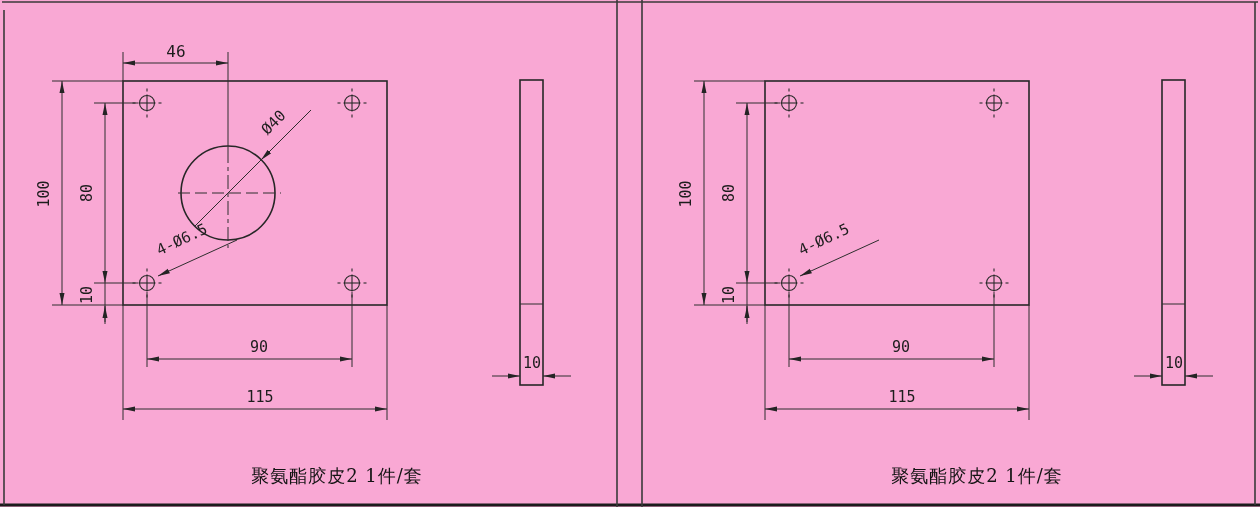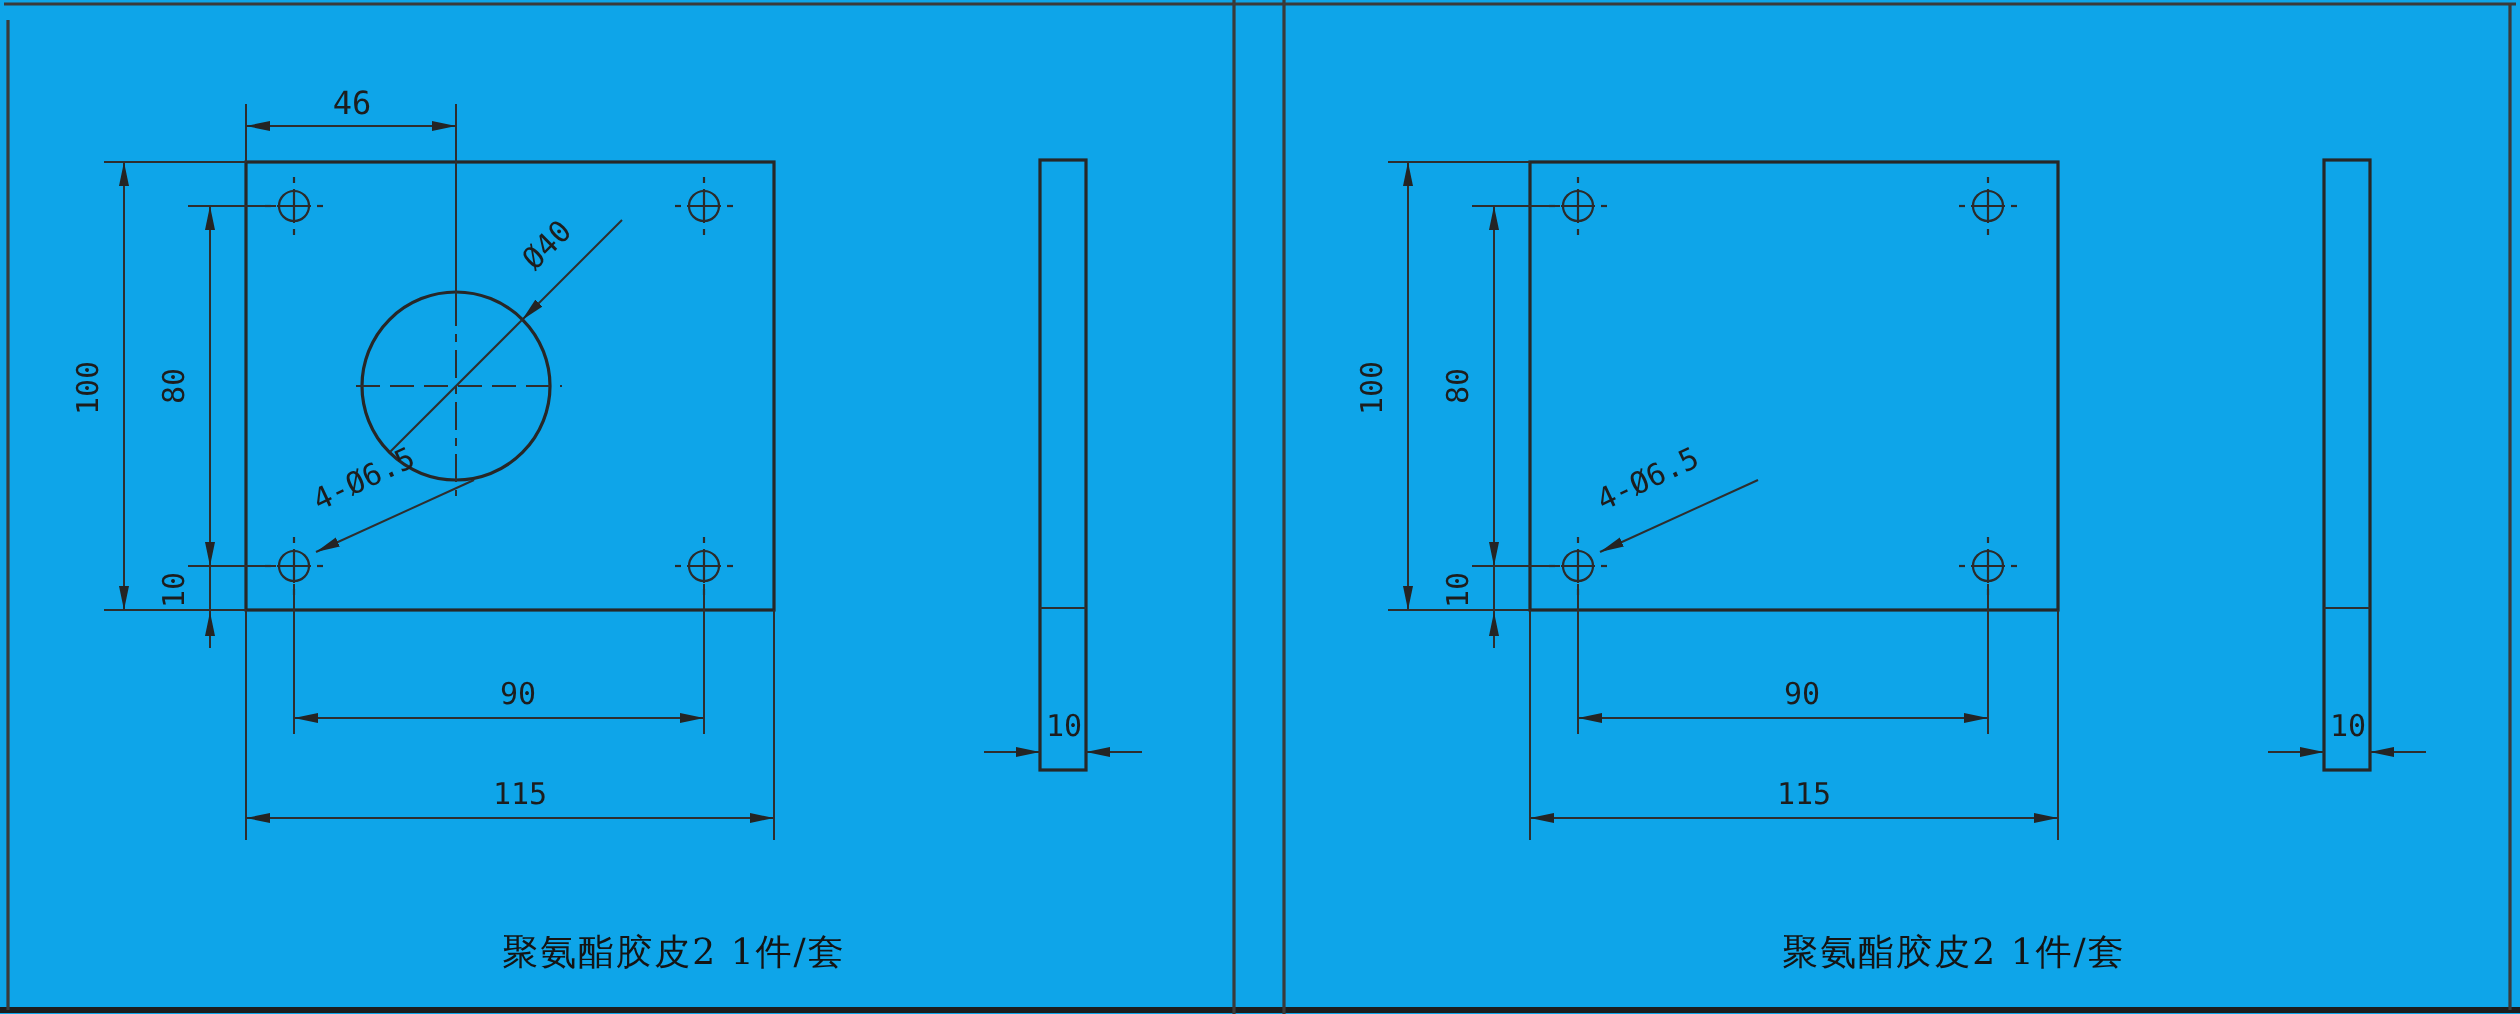--- a/index.html
+++ b/index.html
@@ -1,16 +1,16 @@
 <!DOCTYPE html>
 <html><head>
 <meta charset="utf-8">
 <style>
   html,body{margin:0;padding:0;background:#ffffff;}
-  .page{position:relative;width:1260px;height:507px;background:#0ea5e9;overflow:hidden;
+  .page{position:relative;width:1260px;height:507px;background:#f9a8d4;overflow:hidden;
         font-family:"DejaVu Sans",sans-serif;}
   svg{position:absolute;left:0;top:0;}
   .outline{stroke:#272727;stroke-width:1.6;fill:none;}
   .thin{stroke:#2e2e2e;stroke-width:1;fill:none;}
   .cl{stroke:#2e2e2e;stroke-width:1;fill:none;}
   .border{stroke:#3a3a3a;stroke-width:1.6;fill:none;}
   .border-heavy{stroke:#1c1c1c;stroke-width:3;fill:none;}
   .dim{font:15px "DejaVu Sans Mono",monospace;fill:#1d1d1d;}
   .dim46{font:16px "DejaVu Sans Mono",monospace;fill:#1d1d1d;}
   .caption{font:18px "DejaVu Serif",serif;fill:#141414;letter-spacing:1px;}

